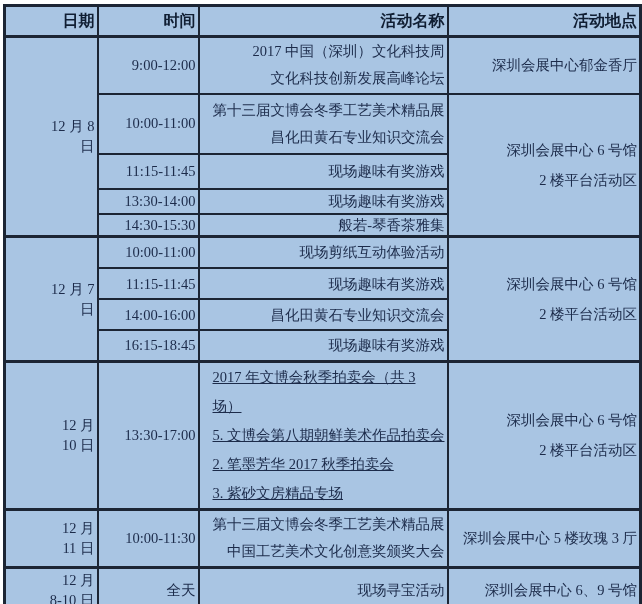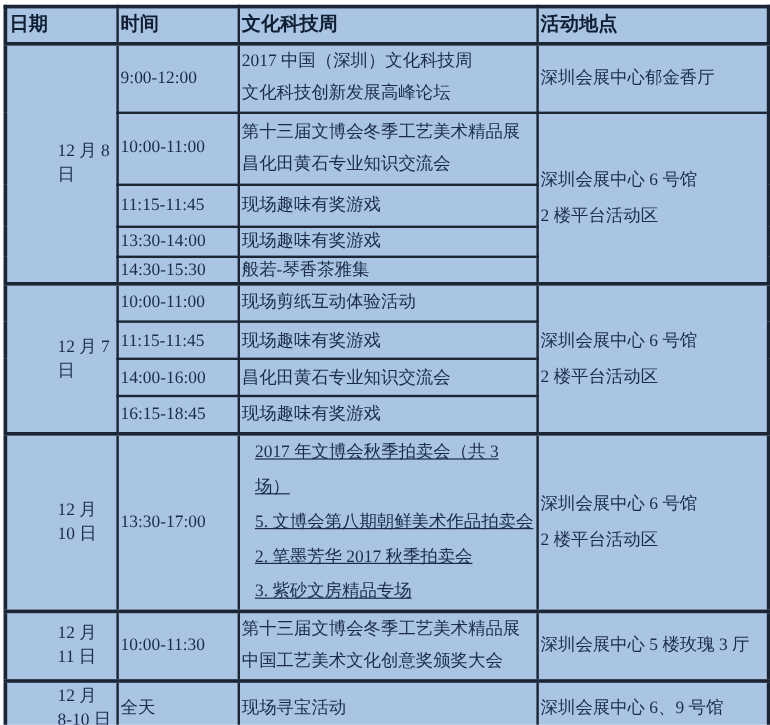--- a/index.html
+++ b/index.html
@@ -25,21 +25,21 @@
     width:636px;
     background:var(--table-background);
     border:3px solid var(--border);
   }
   col.c1{width:93px;}
   col.c2{width:101px;}
   col.c3{width:249px;}
   col.c4{width:193px;}
   th,td{
     border:2px solid var(--border);
-    text-align:left;
+    text-align:right;
     vertical-align:middle;
     padding:0 2px;
     font-size:14.5px;
     line-height:1.4;
     overflow:hidden;
   }
   tr.sec > td{border-top-width:3px;}
   th{
     font-size:16px;
     font-weight:bold;
@@ -62,21 +62,21 @@
   <colgroup>
       <col class="c1">
       <col class="c2">
       <col class="c3">
       <col class="c4">
     </colgroup>
   <tbody>
     <tr style="height:31px">
       <th>日期</th>
       <th>时间</th>
-      <th>文化科技周</th>
+      <th>活动名称</th>
       <th>活动地点</th>
     </tr>
 
     <tr class="sec" style="height:57px">
       <td class="date" rowspan="5">12 月 8 日</td>
       <td class="time">9:00-12:00</td>
       <td class="act">
         <span class="ln">2017 中国（深圳）文化科技周</span>
         <span class="ln">文化科技创新发展高峰论坛</span>
       </td>

